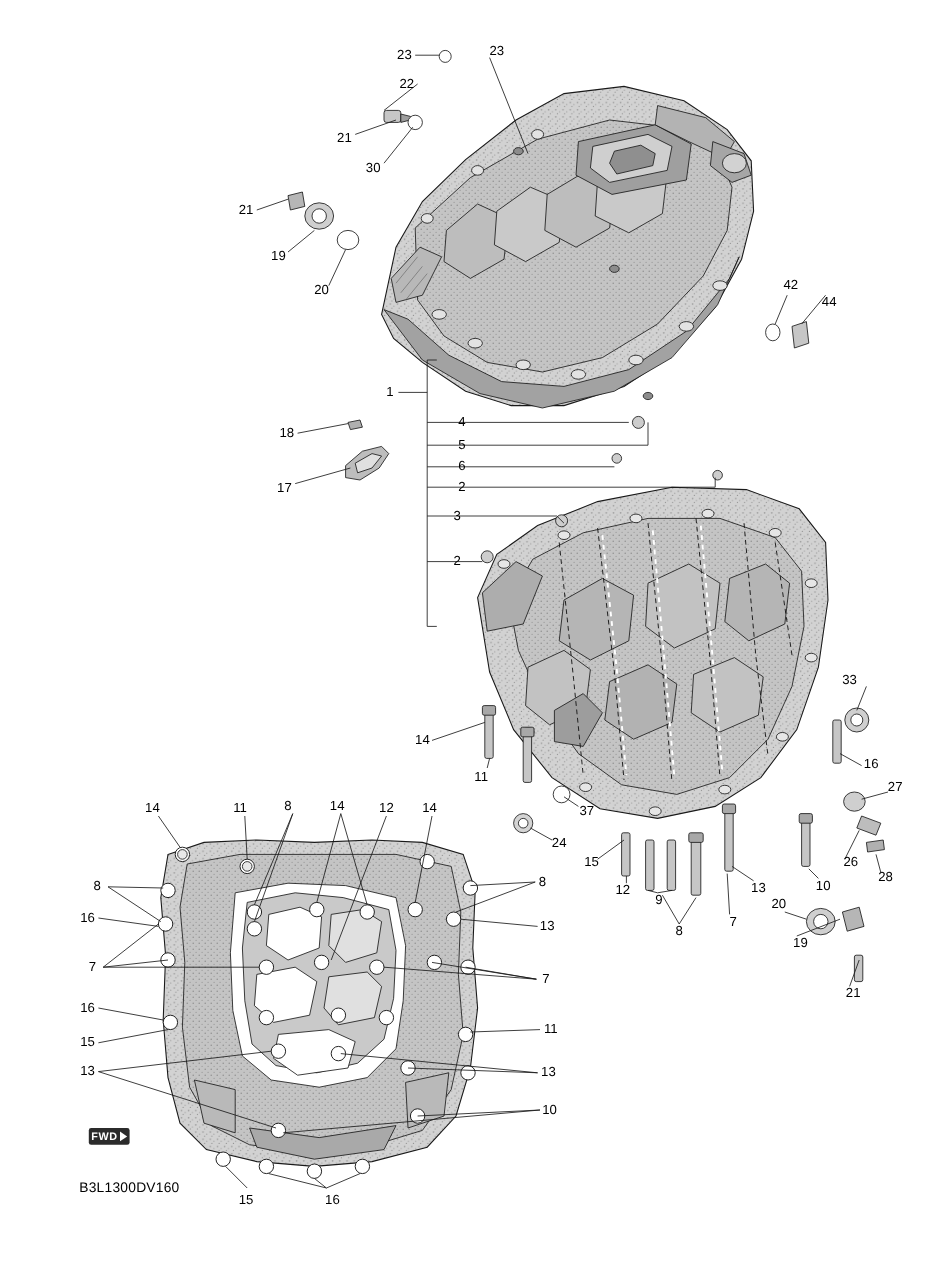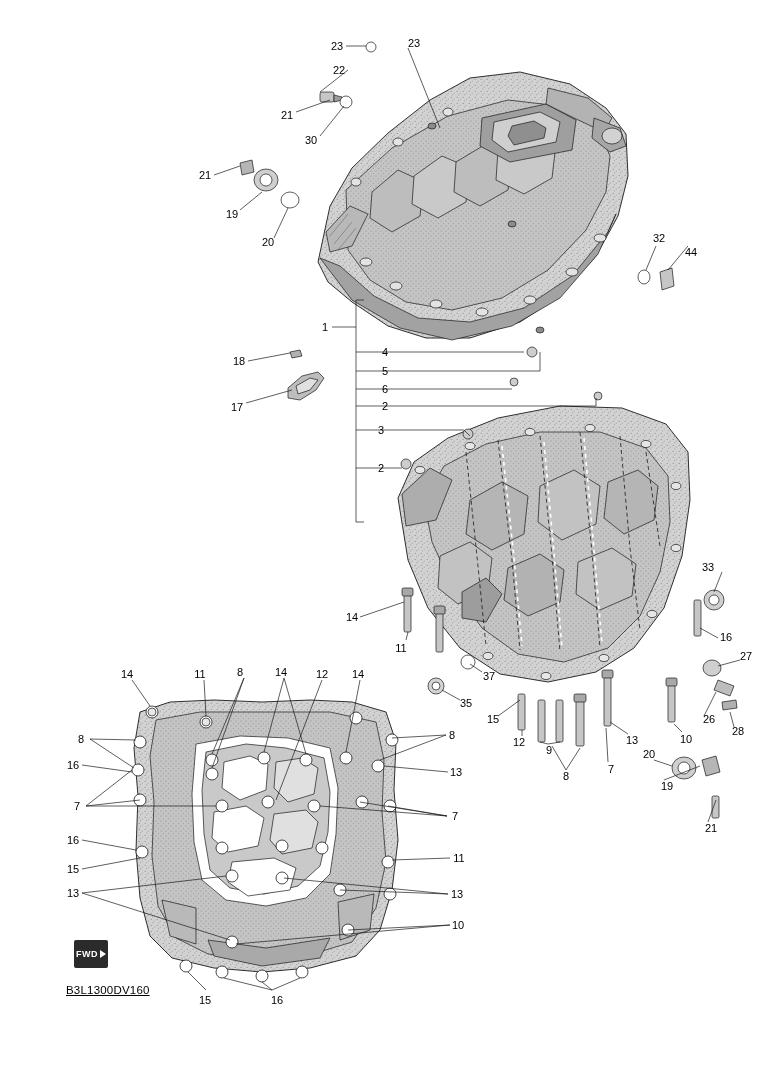--- a/index.html
+++ b/index.html
@@ -33,26 +33,25 @@
     white-space: nowrap;
     transform: translate(-50%, -50%);
     letter-spacing: 0px;
   }
   .partcode {
     position: absolute;
     font-size: 11.5px;
     color: #000;
     white-space: nowrap;
     letter-spacing: 0.2px;
-    text-decoration: underline;
   }
   .fwd-badge {
     position: absolute;
     width: 34px;
-    height: 28px;
+    height: 14px;
     background: #2b2b2b;
     border-radius: 2px;
     color: #ffffff;
     font-size: 9px;
     font-weight: bold;
     display: flex;
     align-items: center;
     justify-content: center;
     letter-spacing: 0.5px;
   }
@@ -387,21 +386,21 @@
   </svg>
 
   <div class="callout" style="left:337px; top:46px">23</div>
   <div class="callout" style="left:414px; top:43px">23</div>
   <div class="callout" style="left:339px; top:70px">22</div>
   <div class="callout" style="left:287px; top:115px">21</div>
   <div class="callout" style="left:311px; top:140px">30</div>
   <div class="callout" style="left:205px; top:175px">21</div>
   <div class="callout" style="left:232px; top:214px">19</div>
   <div class="callout" style="left:268px; top:242px">20</div>
-  <div class="callout" style="left:659px; top:238px">32</div>
+  <div class="callout" style="left:659px; top:238px">42</div>
   <div class="callout" style="left:691px; top:252px">44</div>
   <div class="callout" style="left:325px; top:327px">1</div>
   <div class="callout" style="left:239px; top:361px">18</div>
   <div class="callout" style="left:385px; top:352px">4</div>
   <div class="callout" style="left:385px; top:371px">5</div>
   <div class="callout" style="left:385px; top:389px">6</div>
   <div class="callout" style="left:385px; top:406px">2</div>
   <div class="callout" style="left:237px; top:407px">17</div>
   <div class="callout" style="left:381px; top:430px">3</div>
   <div class="callout" style="left:381px; top:468px">2</div>
@@ -410,21 +409,21 @@
   <div class="callout" style="left:726px; top:637px">16</div>
   <div class="callout" style="left:401px; top:648px">11</div>
   <div class="callout" style="left:746px; top:656px">27</div>
   <div class="callout" style="left:127px; top:674px">14</div>
   <div class="callout" style="left:200px; top:674px">11</div>
   <div class="callout" style="left:240px; top:672px">8</div>
   <div class="callout" style="left:281px; top:672px">14</div>
   <div class="callout" style="left:322px; top:674px">12</div>
   <div class="callout" style="left:358px; top:674px">14</div>
   <div class="callout" style="left:489px; top:676px">37</div>
-  <div class="callout" style="left:466px; top:703px">35</div>
+  <div class="callout" style="left:466px; top:703px">24</div>
   <div class="callout" style="left:709px; top:719px">26</div>
   <div class="callout" style="left:738px; top:731px">28</div>
   <div class="callout" style="left:81px;  top:739px">8</div>
   <div class="callout" style="left:493px; top:719px">15</div>
   <div class="callout" style="left:519px; top:742px">12</div>
   <div class="callout" style="left:549px; top:750px">9</div>
   <div class="callout" style="left:632px; top:740px">13</div>
   <div class="callout" style="left:686px; top:739px">10</div>
   <div class="callout" style="left:452px; top:735px">8</div>
   <div class="callout" style="left:73px;  top:765px">16</div>

